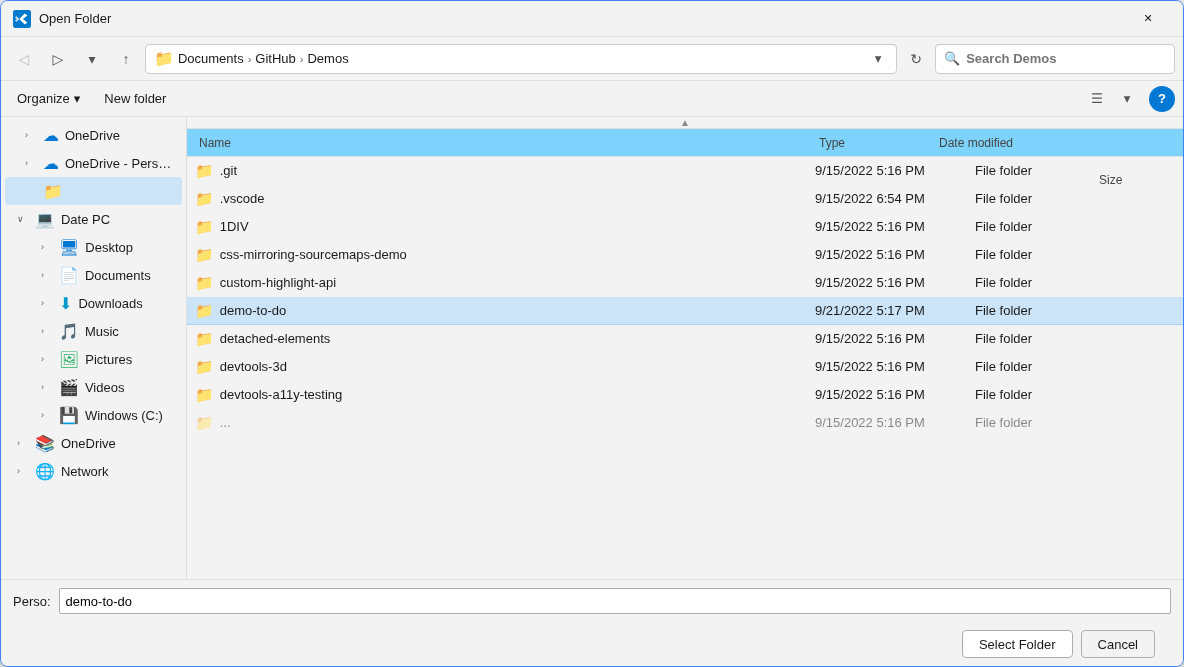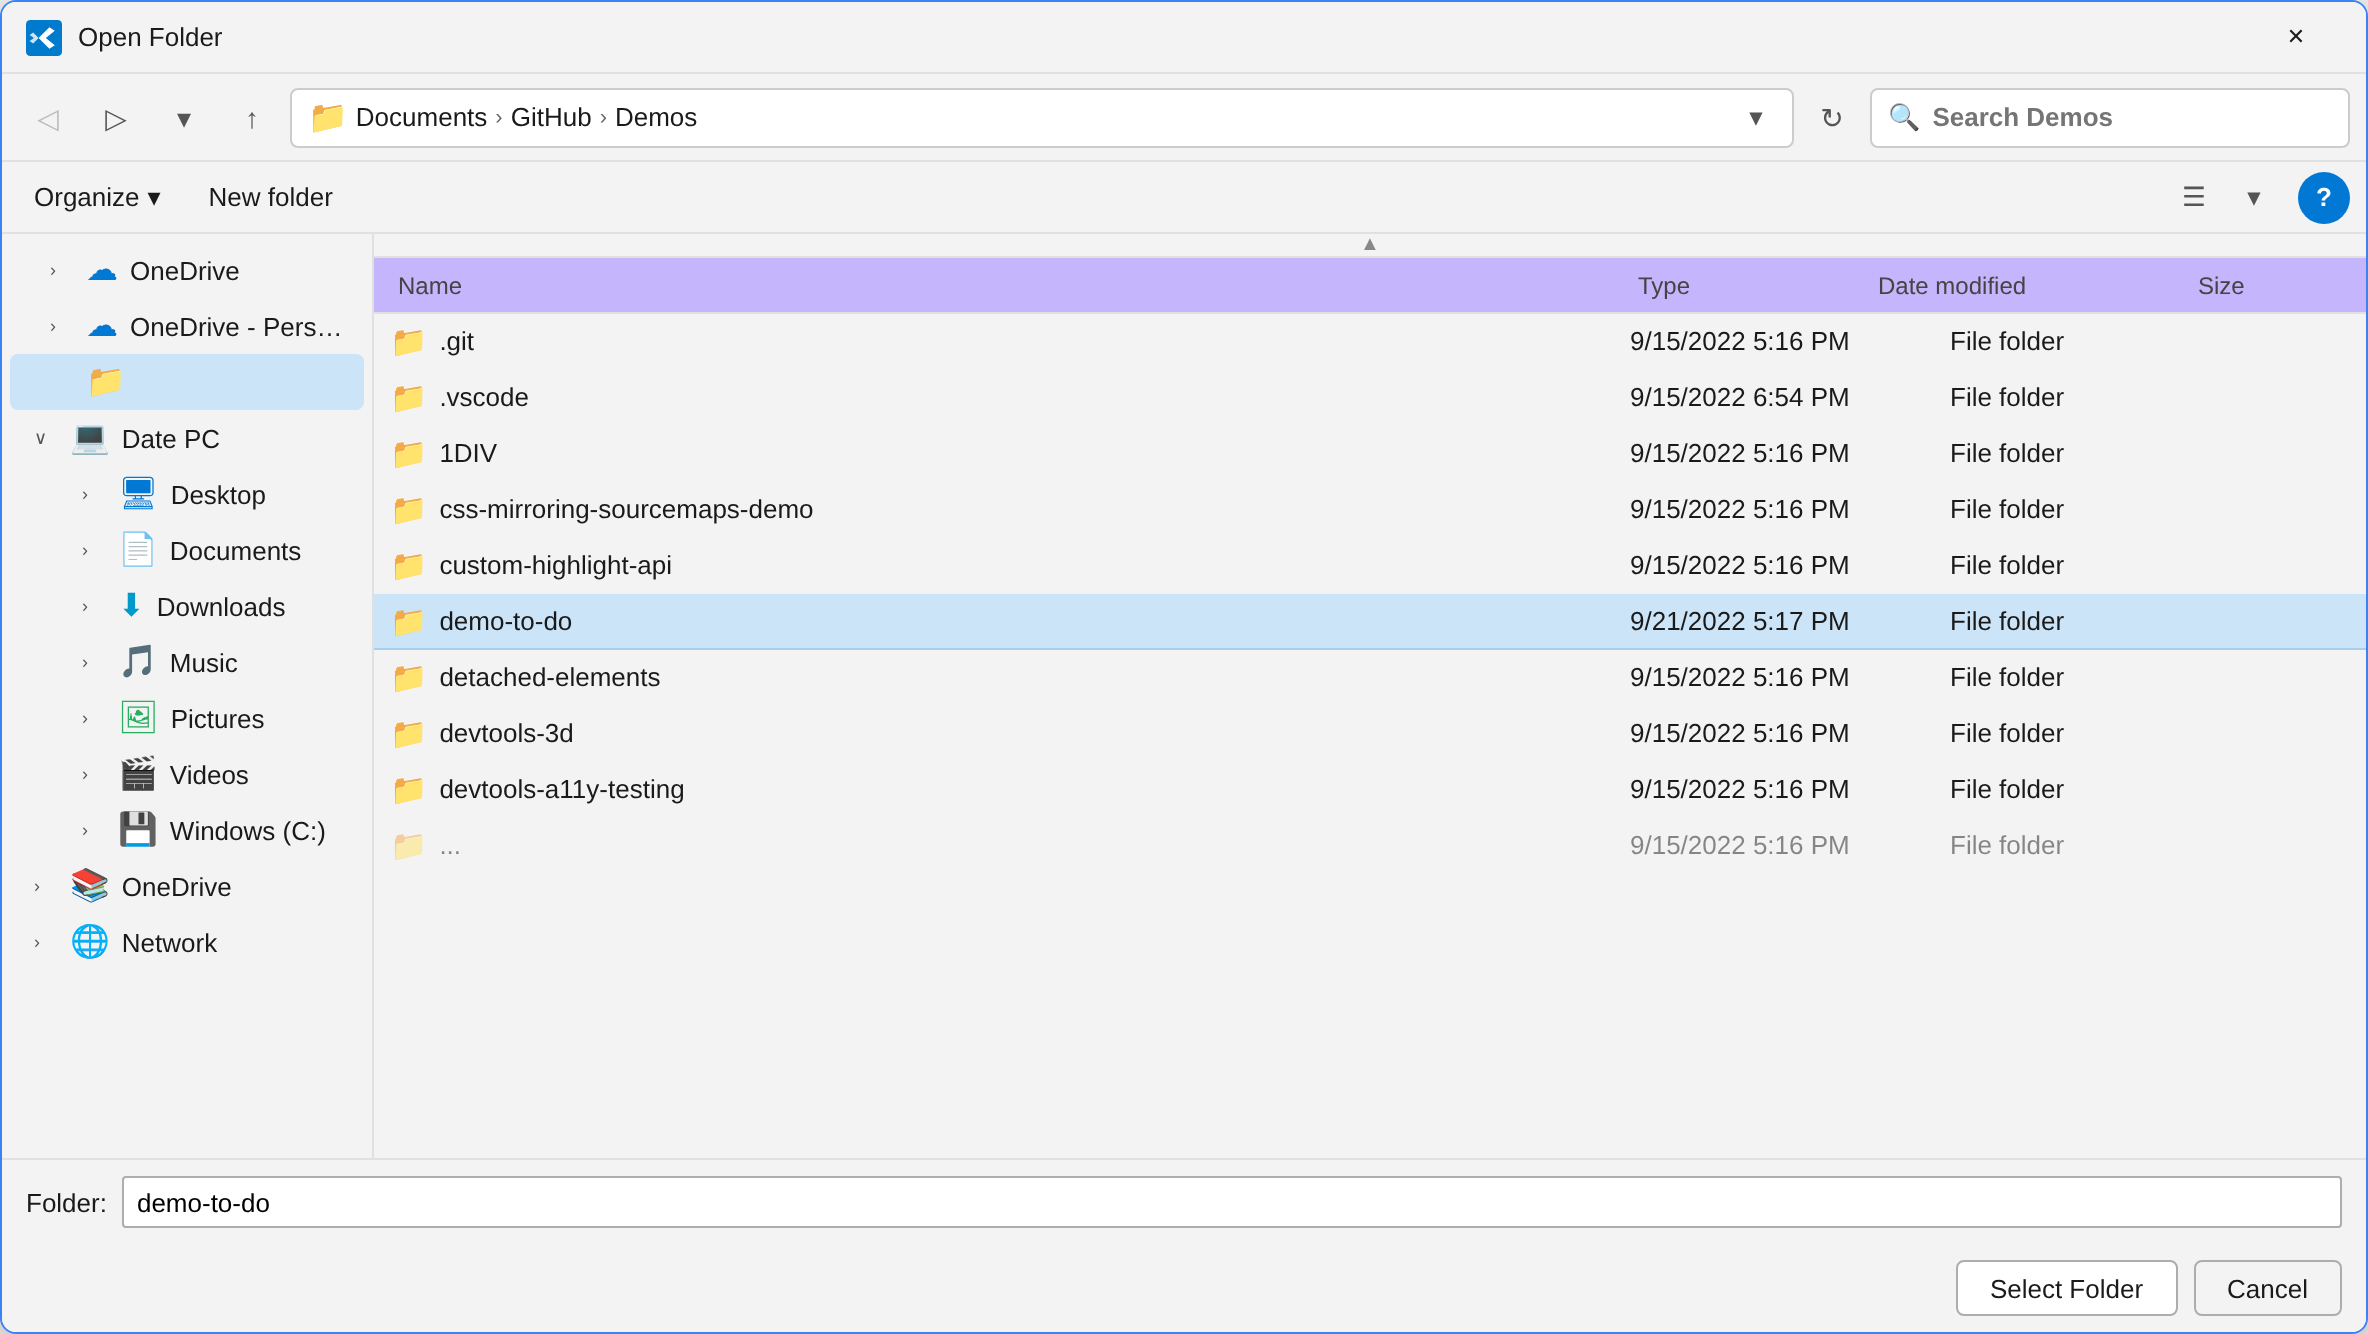--- a/index.html
+++ b/index.html
@@ -266,25 +266,25 @@
     .icon-cloud { color: #0078d4; }
     
     .file-list {
       flex: 1;
       display: flex;
       flex-direction: column;
       overflow: hidden;
     }
     .file-list-header {
       display: flex;
-      align-items: flex-end;
+      align-items: flex-start;
       padding: 0 8px;
       height: 28px;
       border-bottom: 1px solid #e0e0e0;
-      background: #c4b5fd;
+      background: #7dd3fc;
       flex-shrink: 0;
     }
     .col-header {
       font-size: 12px;
       color: #444;
       cursor: pointer;
       padding: 0 4px;
       height: 100%;
       display: flex;
       align-items: center;
@@ -359,21 +359,21 @@
       border: 1px solid #adadad;
       border-radius: 2px;
       padding: 0 6px;
       font-size: 13px;
       background: white;
       outline: none;
     }
     .action-row {
       display: flex;
       justify-content: flex-end;
-      padding: 8px 12px;
+      padding: 8px 28px;
       gap: 8px;
     }
     .action-btn {
       height: 28px;
       padding: 0 16px;
       border-radius: 4px;
       font-size: 13px;
       cursor: pointer;
       border: 1px solid #adadad;
       background: #f3f3f3;
@@ -636,21 +636,21 @@
     <div class="col-date">9/15/2022 5:16 PM</div>
     <div class="col-type">File folder</div>
     <div class="col-size"></div>
   </div>
         </div>
     </div>
   </div>
 
   <div class="bottom-area">
     <div class="folder-label-row">
-      <label class="folder-label">Folder:</label>
+      <label class="folder-label">Perso:</label>
       <input class="folder-input" type="text" value="demo-to-do" style="">
     </div>
     <div class="action-row">
       <button class="action-btn primary">Select Folder</button>
       <button class="action-btn">Cancel</button>
     </div>
   </div>
 </div>
 
 </body></html>

